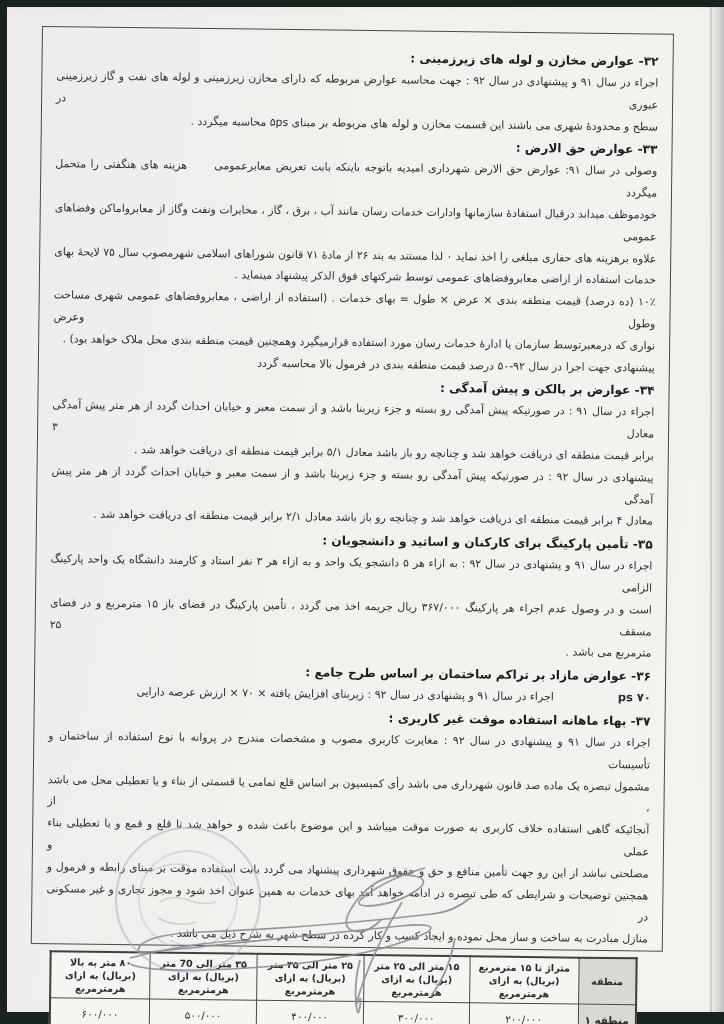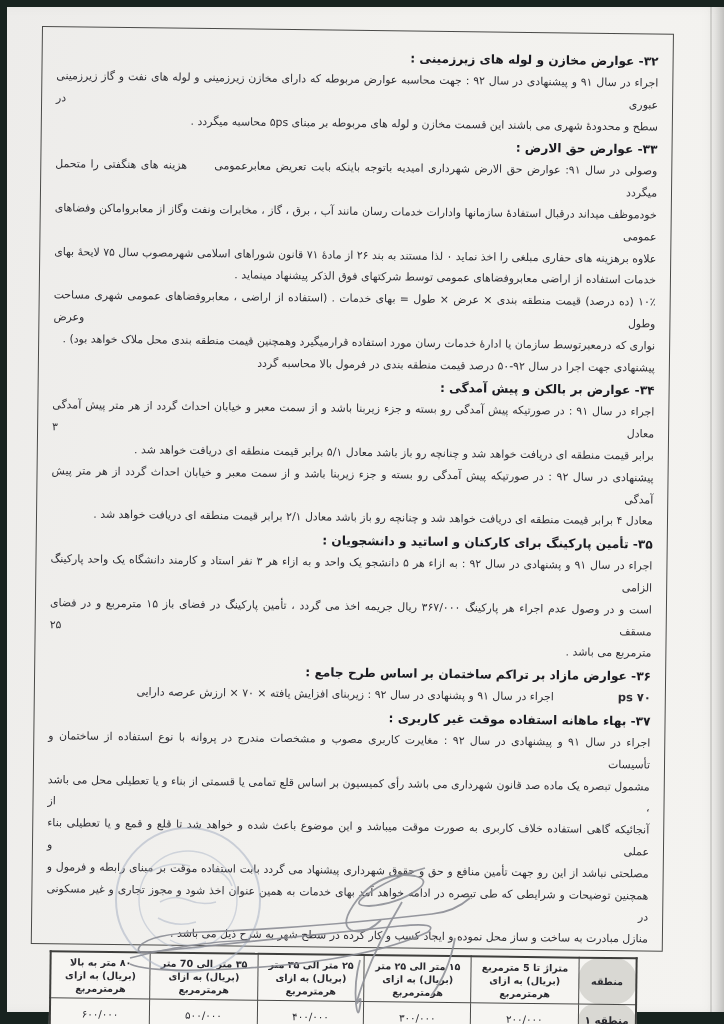--- a/index.html
+++ b/index.html
@@ -48,21 +48,21 @@
     border:2px solid #3e3e3c;
     background:#f6f5f2;
   }
   table.rates th,table.rates td{
     border:1.2px solid #4a4a48;
     font-size:9.6px;color:#2a2a30;text-align:center;vertical-align:middle;
     padding:3px 2px;line-height:13px;margin-left:32px;
   }
   table.rates th{font-weight:bold;height:38px;}
   table.rates td{height:26px;font-size:10.3px;}
-  .zonecell{background:#d9d8d3;font-weight:bold;border-radius:21px;}
+  .zonecell{background:#d9d8d3;font-weight:bold;}
   col.zone{width:58px;}
   .overlay{
     position:absolute;left:0;top:0;width:724px;height:1024px;
     pointer-events:none;
   }
 </style>
 </head>
 <body>
 
 <div class="paper">
@@ -126,21 +126,21 @@
       <col class="zone">
         <col>
         <col>
         <col>
         <col>
         <col>
     </colgroup>
     <thead>
       <tr>
         <th class="zonecell">منطقه</th>
-        <th>متراژ تا 5 مترمربع (بریال) به ازای هرمترمربع</th>
+        <th>متراژ تا ۱۵ مترمربع (بریال) به ازای هرمترمربع</th>
         <th>۱۵ متر الی ۲۵ متر (بریال) به ازای هرمترمربع</th>
         <th>۲۵ متر الی ۳۵ متر (بریال) به ازای هرمترمربع</th>
         <th>۳۵ متر الی 70 متر (بریال) به ازای هرمترمربع</th>
         <th>۸۰ متر به بالا (بریال) به ازای هرمترمربع</th>
       </tr>
     </thead>
     <tbody>
       <tr>
         <td class="zonecell">منطقه ۱</td>
         <td>۲۰۰/۰۰۰</td>

